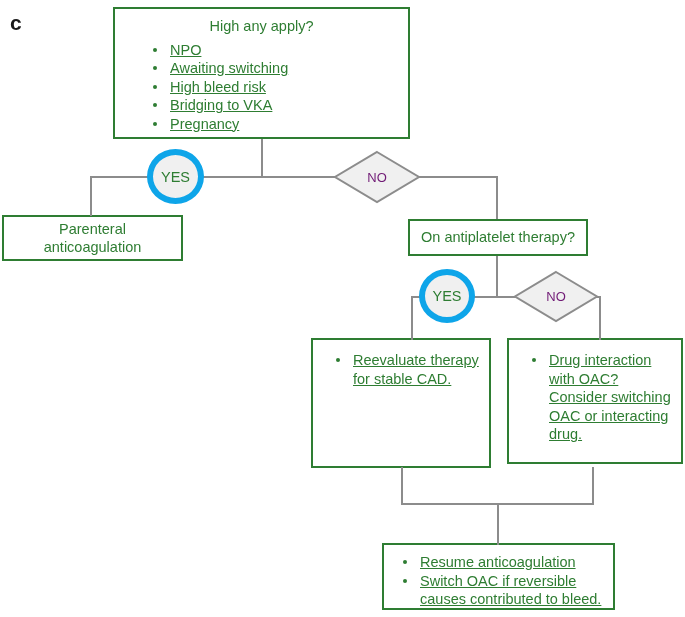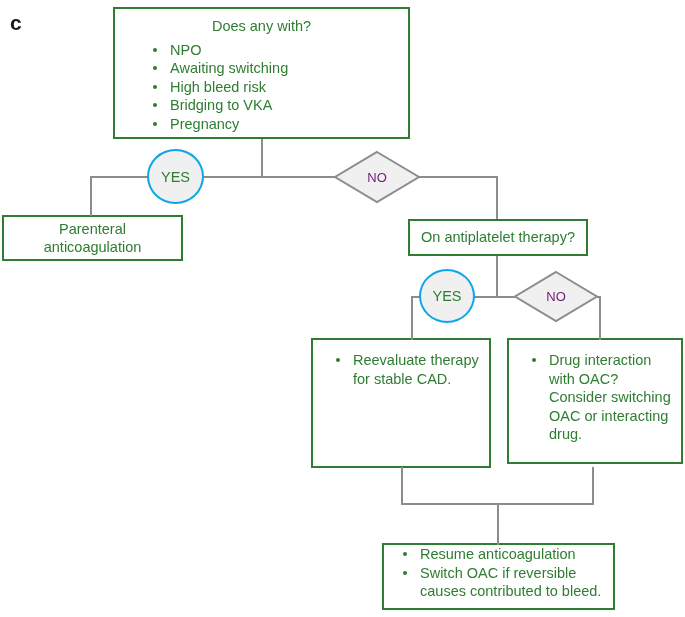--- a/index.html
+++ b/index.html
@@ -50,20 +50,21 @@
   }
   .node-box.center-text .box-title {
     padding-top: 0;
   }
 
   
   ul.bullets {
     list-style: none;
     margin: 0;
     padding: 0;
+    text-decoration: underline;
   }
   ul.bullets li {
     position: relative;
     padding-left: 24px;
     margin: 0 0 0 0;
   }
   ul.bullets li::before {
     content: "";
     position: absolute;
     left: 7px;
@@ -71,21 +72,21 @@
     width: 4px;
     height: 4px;
     border-radius: 50%;
     background: #2e7d32;
   }
 
   
   .decision-circle {
     position: absolute;
     box-sizing: border-box;
-    border: 2px solid #0ea5e9;
+    border: 6px solid #0ea5e9;
     background: #f0f0f0;
     border-radius: 50%;
     display: flex;
     align-items: center;
     justify-content: center;
     color: #2e7d32;
     font-size: 14.5px;
     z-index: 3;
   }
   .decision-diamond {
@@ -137,21 +138,21 @@
   <div class="conn v" style="left:411px; top:296px; height:44px;"></div>
 
   <div class="conn v" style="left:599px; top:296px; height:44px;"></div>
 
   <div class="conn v" style="left:401px; top:467px; height:37px;"></div>
   <div class="conn v" style="left:592px; top:467px; height:37px;"></div>
   <div class="conn h" style="left:401px; top:503px; width:193px;"></div>
   <div class="conn v" style="left:497px; top:503px; height:42px;"></div>
 
   <div class="node-box" style="left:113px; top:7px; width:297px; height:132px;">
-    <span class="box-title">Does any with?</span>
+    <span class="box-title">High any apply?</span>
     <ul class="bullets" style="margin-top:5px; padding-left:31px;">
       <li>NPO</li>
       <li>Awaiting switching</li>
       <li>High bleed risk</li>
       <li>Bridging to VKA</li>
       <li>Pregnancy</li>
     </ul>
   </div>
 
   <div class="decision-circle" style="left:147px; top:149px; width:57px; height:55px;">
@@ -193,19 +194,19 @@
     </ul>
   </div>
 
   <div class="node-box" style="left:507px; top:338px; width:176px; height:126px;">
     <ul class="bullets" style="margin-top:11px; padding-left:16px; padding-right:6px;">
       <li>Drug interaction with OAC? Consider switching OAC or interacting drug.</li>
     </ul>
   </div>
 
   <div class="node-box" style="left:382px; top:543px; width:233px; height:67px;">
-    <ul class="bullets" style="padding-left:12px; padding-right:6px;">
+    <ul class="bullets" style="margin-top:8px; padding-left:12px; padding-right:6px;">
       <li>Resume anticoagulation</li>
       <li>Switch OAC if reversible causes contributed to bleed.</li>
     </ul>
   </div>
 
 </div>
 
 </body></html>

